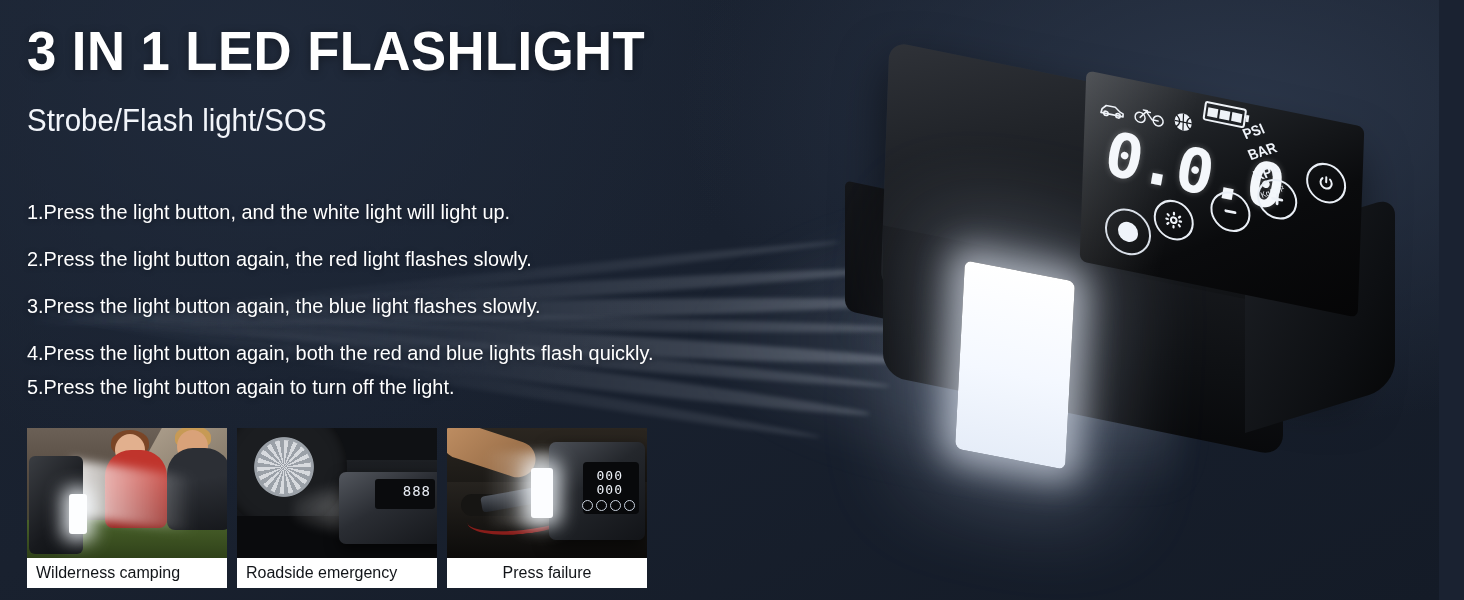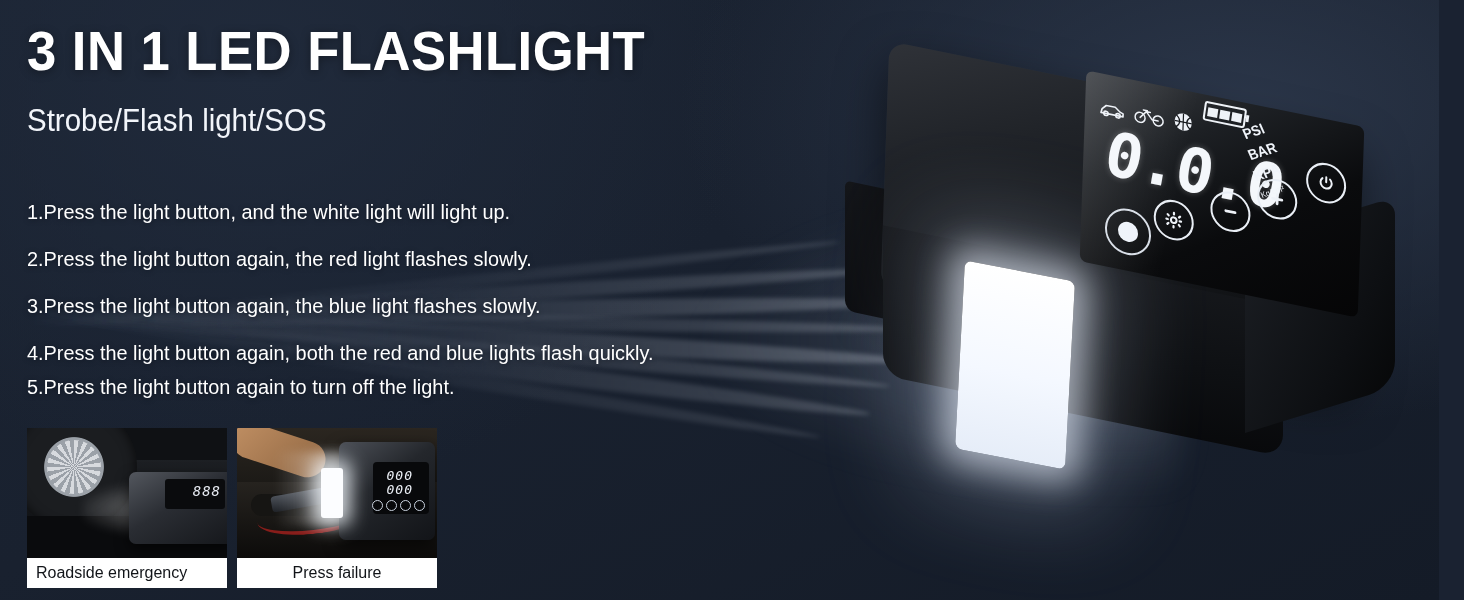--- a/index.html
+++ b/index.html
@@ -106,21 +106,21 @@
   .tire{position:absolute;left:-16px;top:-24px;width:126px;height:126px;border-radius:50%;
     background:radial-gradient(circle at 50% 50%, #cfd3d8 0 26%, #9aa0a7 27% 33%, #1b1d20 34% 100%);
     box-shadow:inset 0 0 12px rgba(0,0,0,.7);}
   .tire::after{content:"";position:absolute;left:50%;top:50%;width:54px;height:54px;
     transform:translate(-50%,-50%);border-radius:50%;
     background:conic-gradient(#d7dade 0 10deg,#9ba1a8 10deg 20deg,#d7dade 20deg 30deg,#9ba1a8 30deg 40deg,#d7dade 40deg 50deg,#9ba1a8 50deg 60deg,#d7dade 60deg 70deg,#9ba1a8 70deg 80deg,#d7dade 80deg 90deg,#9ba1a8 90deg 100deg,#d7dade 100deg 110deg,#9ba1a8 110deg 120deg,#d7dade 120deg 130deg,#9ba1a8 130deg 140deg,#d7dade 140deg 150deg,#9ba1a8 150deg 160deg,#d7dade 160deg 170deg,#9ba1a8 170deg 180deg,#d7dade 180deg 190deg,#9ba1a8 190deg 200deg,#d7dade 200deg 210deg,#9ba1a8 210deg 220deg,#d7dade 220deg 230deg,#9ba1a8 230deg 240deg,#d7dade 240deg 250deg,#9ba1a8 250deg 260deg,#d7dade 260deg 270deg,#9ba1a8 270deg 280deg,#d7dade 280deg 290deg,#9ba1a8 290deg 300deg,#d7dade 300deg 310deg,#9ba1a8 310deg 320deg,#d7dade 320deg 330deg,#9ba1a8 330deg 340deg,#d7dade 340deg 350deg,#9ba1a8 350deg 360deg);}
   .car-sil{position:absolute;left:60px;top:-30px;width:160px;height:62px;border-radius:0 0 14px 14px;
     background:#0f1114;}
   .dev2{position:absolute;right:-6px;top:44px;width:104px;height:72px;border-radius:7px;
     background:linear-gradient(150deg,#53575e 0%,#2a2d33 45%,#15171b 100%);
-    box-shadow:0 6px 14px rgba(0,0,0,.6);font-style:italic;}
+    box-shadow:0 6px 14px rgba(0,0,0,.6);}
   .dev2 .scr{position:absolute;right:8px;top:7px;width:60px;height:30px;border-radius:3px;
     background:#0a0b0d;}
   .dev2 .segs{position:absolute;right:12px;top:11px;font-size:14px;letter-spacing:1px;
     color:#e7ebf2;font-family:"DejaVu Sans Mono",monospace;}
   .ray2{position:absolute;left:56px;top:52px;width:120px;height:58px;
     background:radial-gradient(ellipse at 95% 50%, rgba(255,255,255,.95), rgba(255,255,255,.25) 45%, rgba(255,255,255,0) 78%);
     filter:blur(4px);}
   .road2{position:absolute;left:0;right:0;bottom:0;height:42px;background:#0a0b0d;}
 
   
@@ -162,21 +162,21 @@
   .engine::after{content:"";position:absolute;left:14px;top:12px;width:120px;height:22px;
     border-radius:11px;background:#161513;}
   .arm4{position:absolute;left:-6px;top:4px;width:96px;height:36px;border-radius:18px;
     background:linear-gradient(120deg,#c08f63,#8d6440);transform:rotate(18deg);}
   .clamp{position:absolute;left:34px;top:62px;width:78px;height:16px;border-radius:4px;
     background:linear-gradient(180deg,#4a4f57,#1d2025);transform:rotate(-10deg);}
   .cable{position:absolute;left:20px;top:72px;width:110px;height:30px;
     border-bottom:4px solid #9d1f1c;border-radius:0 0 50% 50%;transform:rotate(-6deg);opacity:.85;}
   .dev4{position:absolute;right:2px;top:14px;width:96px;height:98px;border-radius:7px;
     background:linear-gradient(145deg,#4c5057 0%,#24272c 42%,#121418 100%);
-    box-shadow:0 6px 16px rgba(0,0,0,.65);font-style:italic;}
+    box-shadow:0 6px 16px rgba(0,0,0,.65);}
   .dev4 .scr4{position:absolute;right:6px;top:20px;width:56px;height:52px;border-radius:4px;
     background:#08090b;}
   .dev4 .d4a{position:absolute;right:22px;top:26px;font-size:13px;color:#eef2f8;
     font-family:"DejaVu Sans Mono",monospace;letter-spacing:1px;}
   .dev4 .d4b{position:absolute;right:22px;top:40px;font-size:13px;color:#eef2f8;
     font-family:"DejaVu Sans Mono",monospace;letter-spacing:1px;}
   .dev4 .btns4{position:absolute;right:10px;top:58px;display:flex;gap:3px;}
   .dev4 .btns4 i{width:9px;height:9px;border-radius:50%;border:1px solid #c9d2de;display:block;}
   .dev4 .lens4{position:absolute;left:-18px;top:26px;width:22px;height:50px;border-radius:3px;
     background:#fcfdff;box-shadow:0 0 18px 8px rgba(245,250,255,.8);}
@@ -291,20 +291,37 @@
   <div class="steps">
     <div class="step s1">1.Press the light button, and the white light will light up.</div>
     <div class="step s2">2.Press the light button again, the red light flashes slowly.</div>
     <div class="step s3">3.Press the light button again, the blue light flashes slowly.</div>
     <div class="step s4">4.Press the light button again, both the red and blue lights flash quickly.</div>
     <div class="step s5">5.Press the light button again to turn off the light.</div>
   </div>
 
   <div class="thumbs">
 
+    <div class="thumb t1">
+      <div class="pic">
+        <div class="tent"></div>
+        <div class="grass"></div>
+        <div class="hair-a"></div>
+        <div class="head-a"></div>
+        <div class="person-a"></div>
+        <div class="hair-b"></div>
+        <div class="head-b"></div>
+        <div class="person-b"></div>
+        <div class="ray1"></div>
+        <div class="dev1">
+          <div class="lens"></div>
+        </div>
+      </div>
+      <div class="cap left">Wilderness camping</div>
+    </div>
 
     <div class="thumb t2">
       <div class="pic">
         <div class="car-sil"></div>
         <div class="tire"></div>
         <div class="road2"></div>
         <div class="ray2"></div>
         <div class="dev2">
           <div class="scr"></div>
           <div class="segs">888</div>

